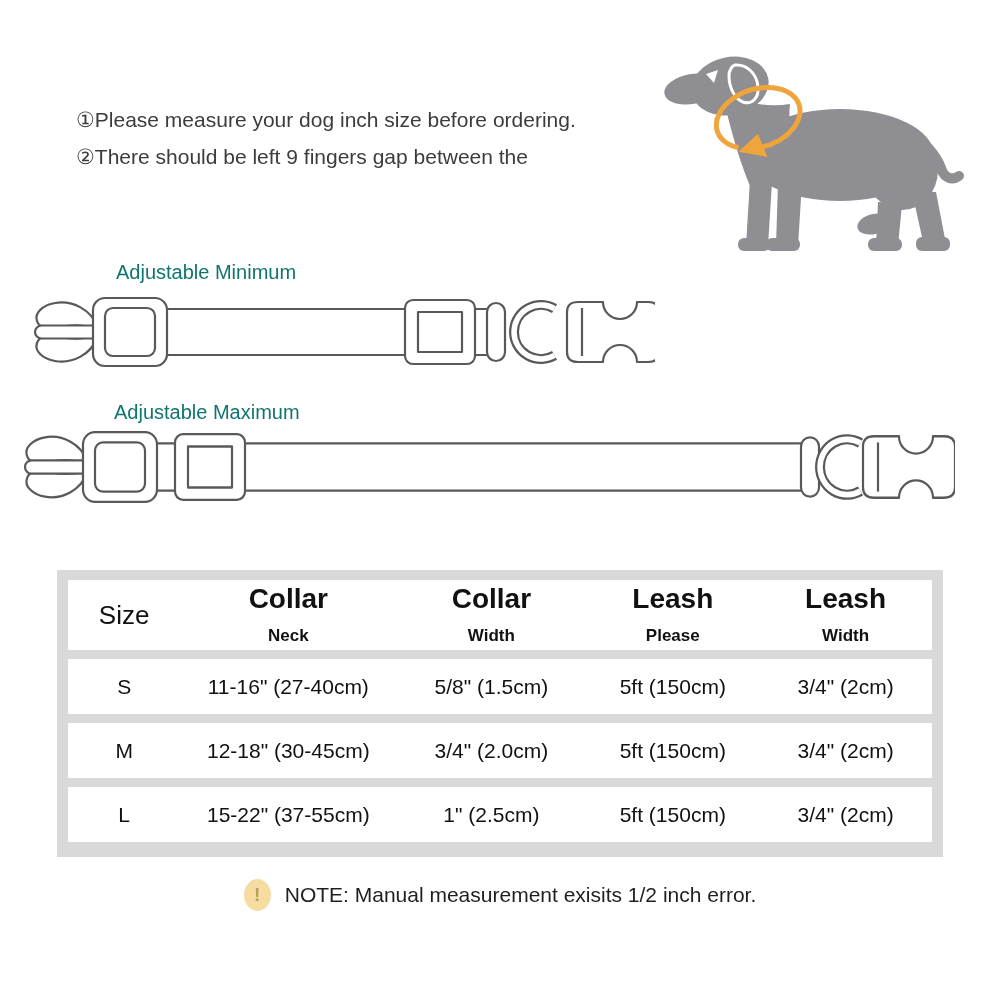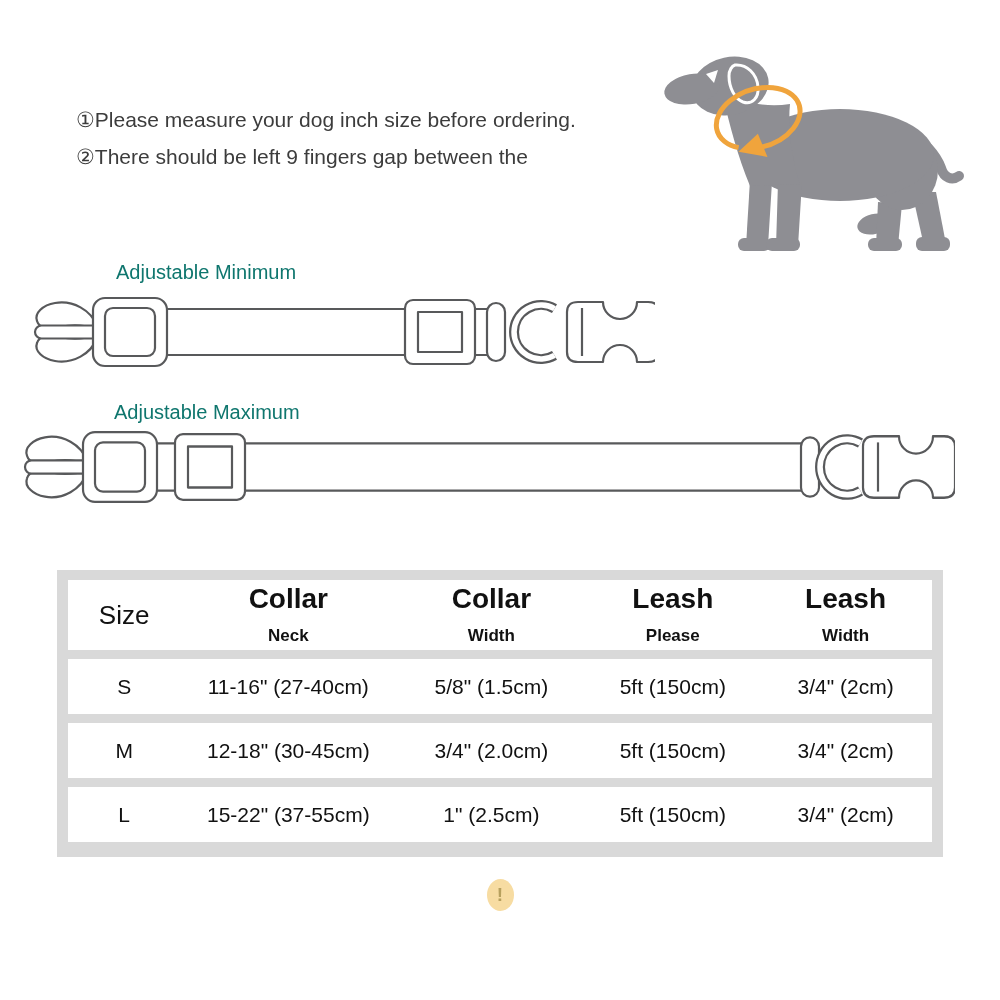--- a/index.html
+++ b/index.html
@@ -210,15 +210,16 @@
       <div class="tcell c0 dcell">L</div>
       <div class="tcell c1 dcell">15-22" (37-55cm)</div>
       <div class="tcell c2 dcell">1" (2.5cm)</div>
       <div class="tcell c3 dcell">5ft (150cm)</div>
       <div class="tcell c4 dcell">3/4" (2cm)</div>
     </div>
   </div>
 
   <div class="note">
     <span class="note-icon">!</span>
+    <span class="note-text">NOTE: Manual measurement exisits 1/2 inch error.</span>
   </div>
 
 </div>
 
 </body></html>

